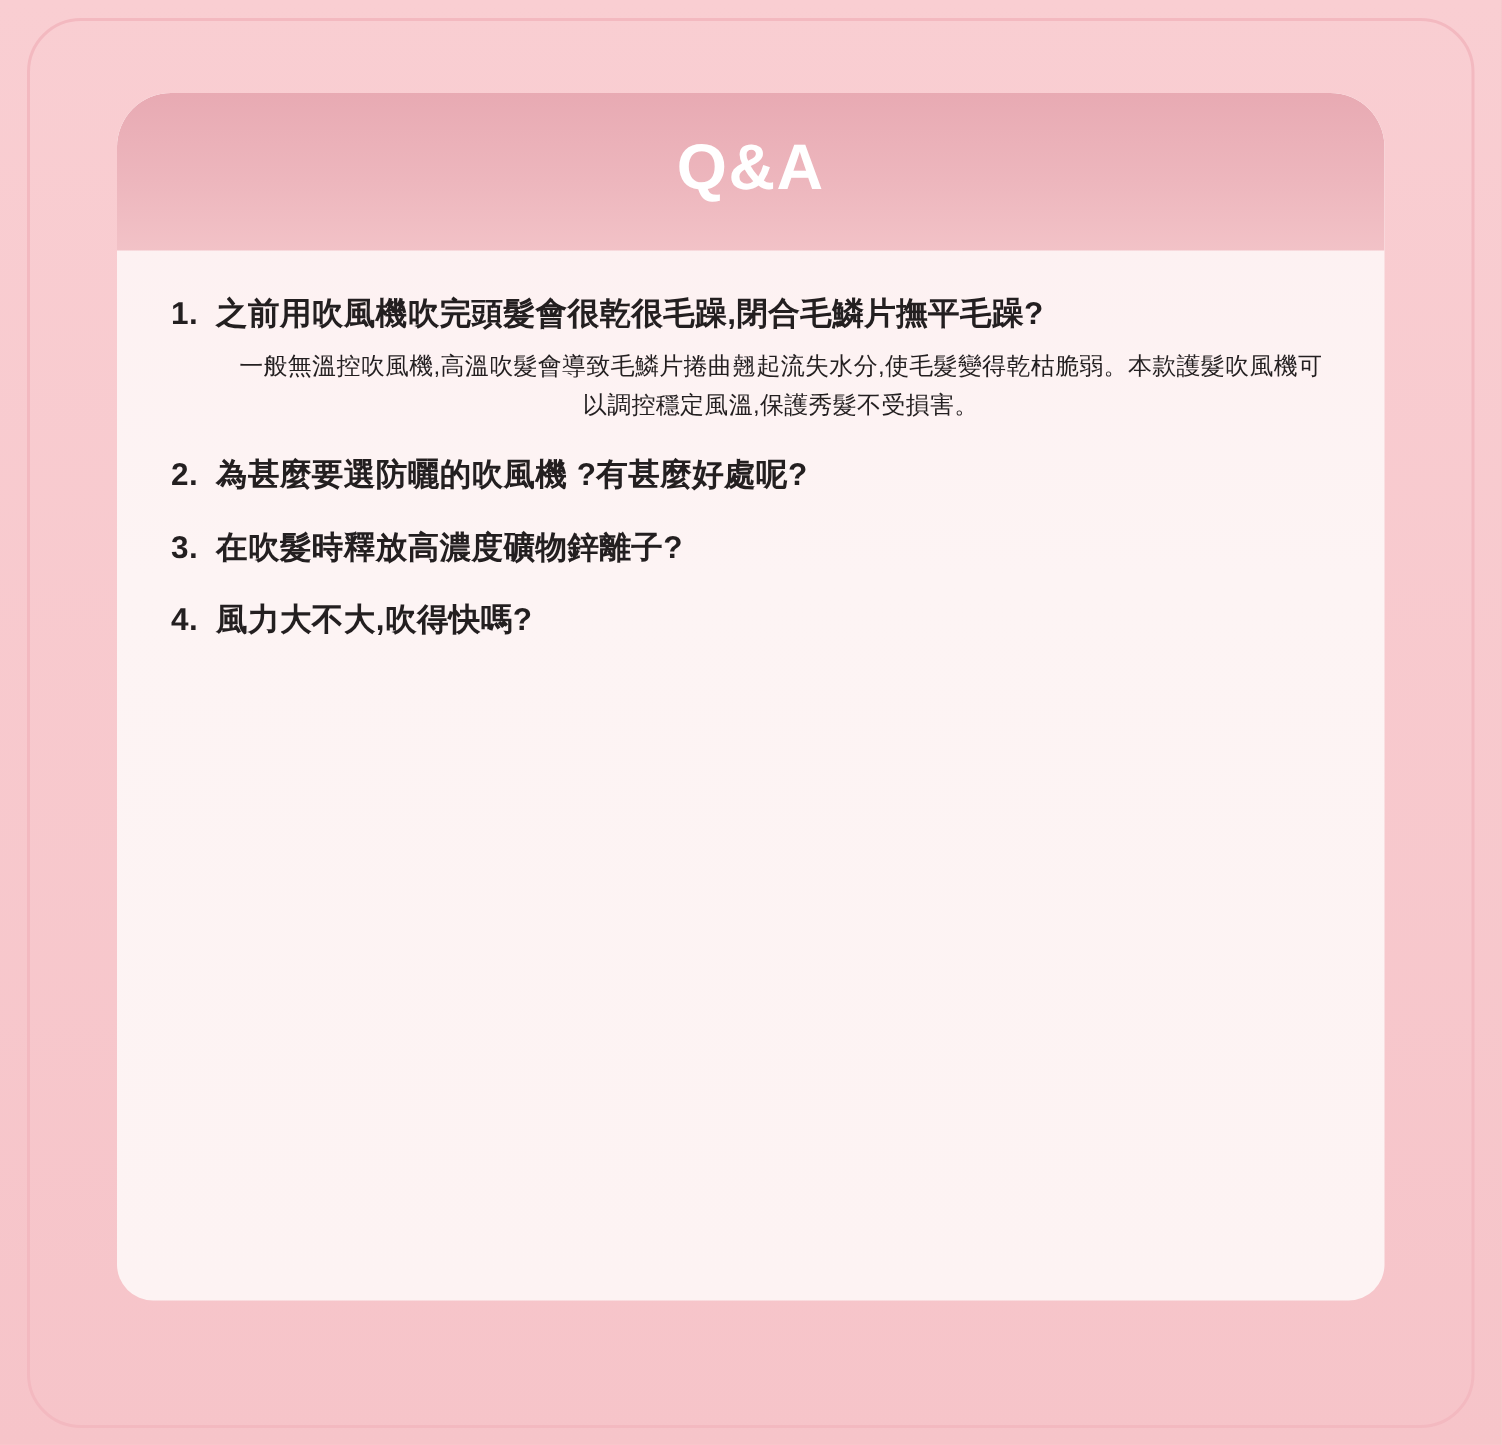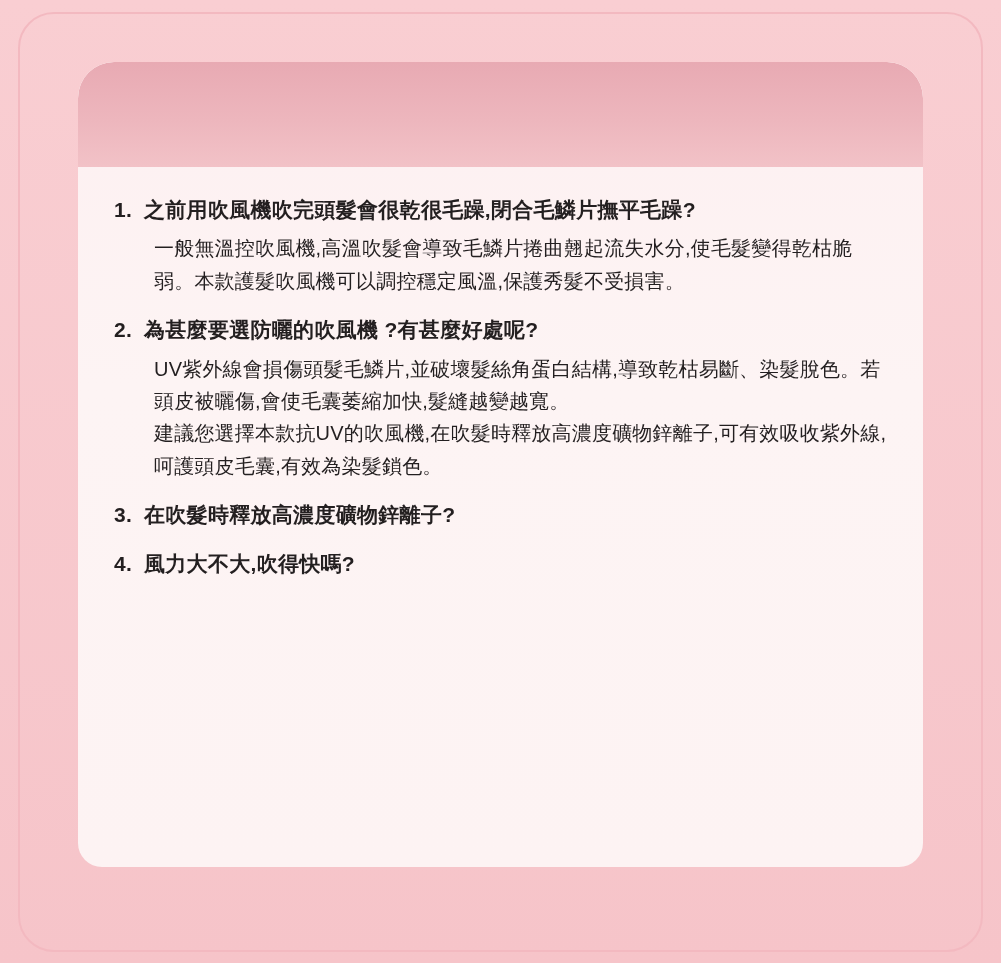--- a/index.html
+++ b/index.html
@@ -98,54 +98,54 @@
     flex: 0 0 auto;
     width: 30px;
     text-align: left;
     font-weight: bold;
   }
   .qa-qtext {
     flex: 1 1 auto;
   }
   .qa-answer {
     margin: 7px 0 0 40px;
-    font-size: 20px;
+    font-size: 16px;
     color: #231f20;
     line-height: 1.62;
     letter-spacing: 0.2px;
     max-width: 735px;
+    text-align: center;
   }
 </style>
 </head>
 <body>
 
 <div class="page">
   <div class="outer-frame">
     <div class="inner-border"></div>
 
     <div class="card">
       <div class="card-header"></div>
+      <div class="qa-title">Q&amp;A</div>
 
       <div class="qa-body">
 
         <div class="qa-item">
           <div class="qa-question">
             <span class="qa-num">1.</span>
             <span class="qa-qtext">之前用吹風機吹完頭髮會很乾很毛躁,閉合毛鱗片撫平毛躁?</span>
           </div>
           <div class="qa-answer">一般無溫控吹風機,高溫吹髮會導致毛鱗片捲曲翹起流失水分,使毛髮變得乾枯脆弱。本款護髮吹風機可以調控穩定風溫,保護秀髮不受損害。</div>
         </div>
 
         <div class="qa-item">
           <div class="qa-question">
             <span class="qa-num">2.</span>
             <span class="qa-qtext">為甚麼要選防曬的吹風機 ?有甚麼好處呢?</span>
           </div>
-          <div class="qa-answer" style="white-space: pre-line;">UV紫外線會損傷頭髮毛鱗片,並破壞髮絲角蛋白結構,導致乾枯易斷、染髮脫色。若頭皮被曬傷,會使毛囊萎縮加快,髮縫越變越寬。
-建議您選擇本款抗UV的吹風機,在吹髮時釋放高濃度礦物鋅離子,可有效吸收紫外線,呵護頭皮毛囊,有效為染髮鎖色。</div>
         </div>
 
         <div class="qa-item">
           <div class="qa-question">
             <span class="qa-num">3.</span>
             <span class="qa-qtext">在吹髮時釋放高濃度礦物鋅離子?</span>
           </div>
         </div>
 
         <div class="qa-item">

